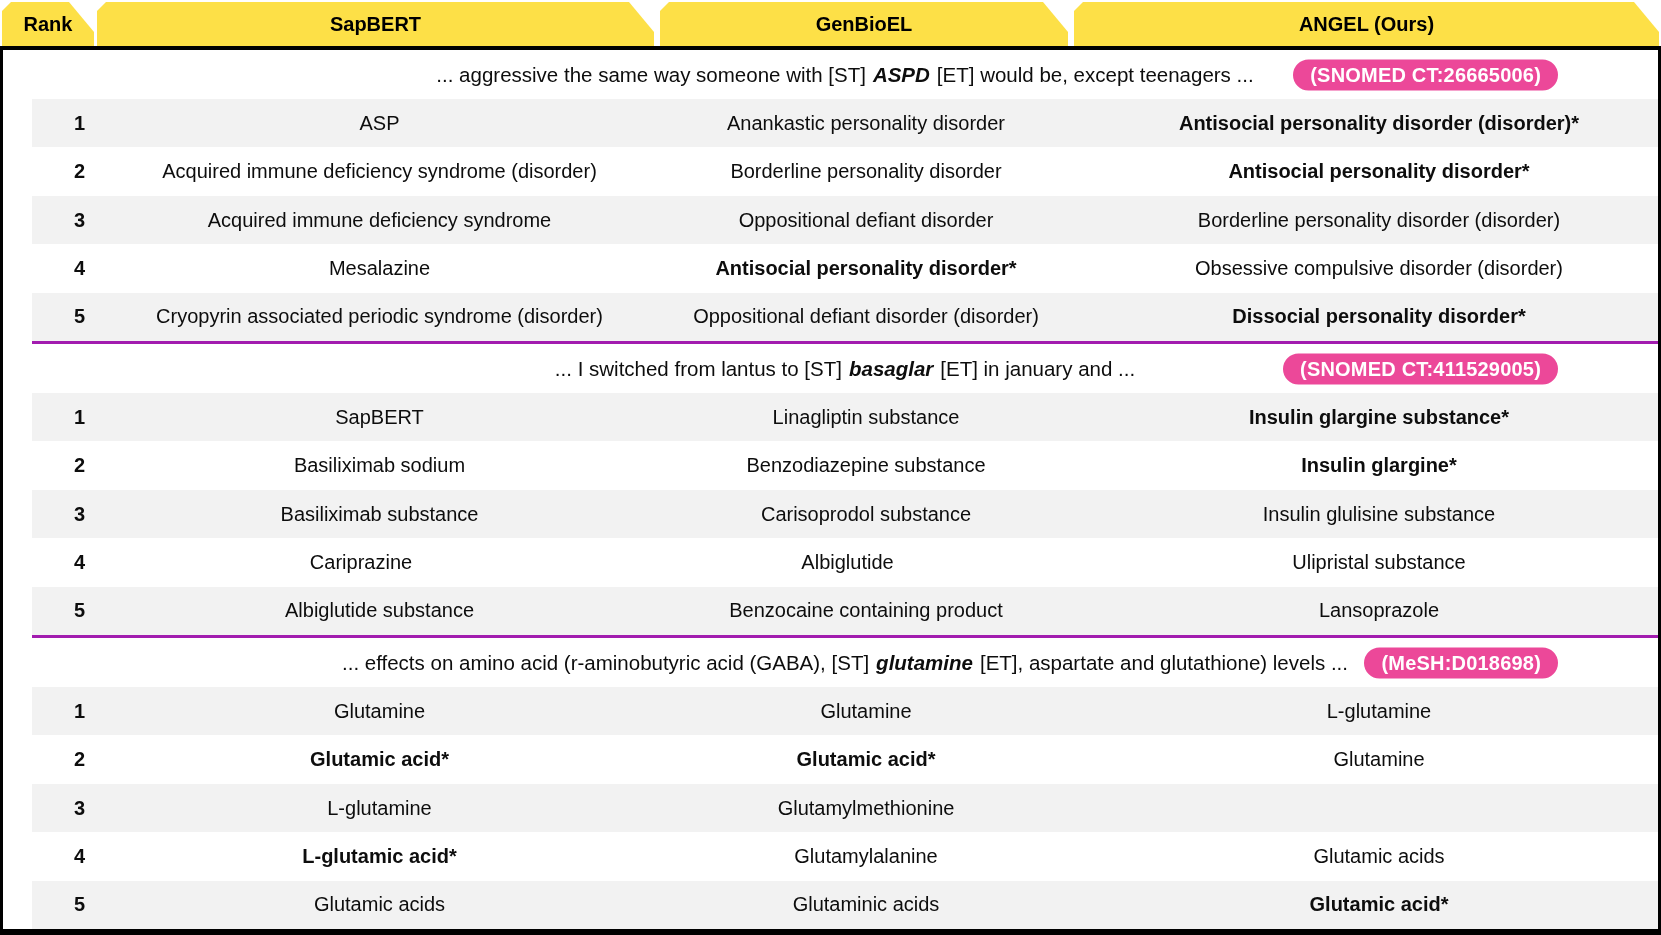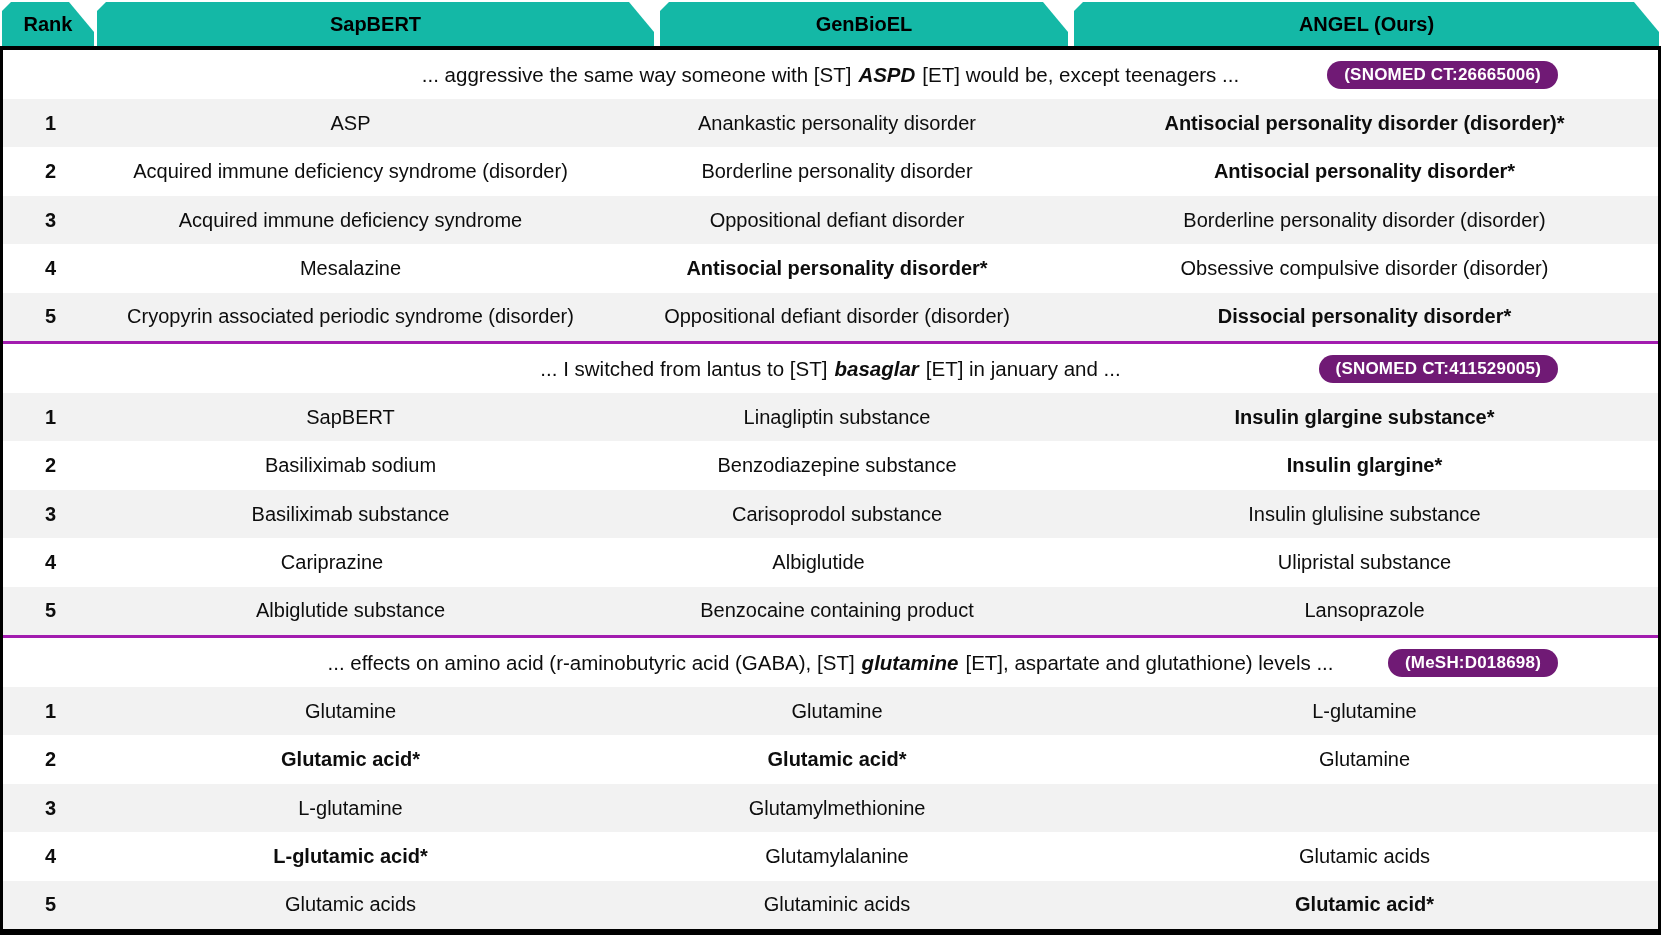--- a/index.html
+++ b/index.html
@@ -4,53 +4,53 @@
 <style>
   html,body{margin:0;padding:0;background:#ffffff;}
   body{
     width:1661px;height:935px;position:relative;overflow:hidden;
     font-family:"Liberation Sans", sans-serif;color:#0d0d0d;
   }
   
   .tabs{position:relative;height:46px;}
   .tab{
     position:absolute;top:2px;height:44px;
-    background:#14b8a6;
+    background:#fde047;
     display:flex;align-items:center;justify-content:center;
     font-weight:700;font-size:20px;color:#000;
     clip-path:polygon(0 100%, 0 9px, 9px 0, calc(100% - 25px) 0, 100% 30px, 100% 100%);
     filter:drop-shadow(1px 2px 1.5px rgba(95,90,55,.55));
   }
   .tab-rank{left:2px;width:92px;}
   .tab-sapbert{left:97px;width:557px;}
   .tab-genbioel{left:660px;width:408px;}
   .tab-angel{left:1074px;width:585px;}
   
   .table-body{
     box-sizing:border-box;
     width:1661px;height:889px;
     border-top:4px solid #000;
     border-left:3px solid #000;
     border-right:3px solid #000;
     border-bottom:6px solid #000;
     display:flex;flex-direction:column;
     background:#fff;
   }
-  .sec{flex:1;display:flex;flex-direction:column;}
+  .sec{flex:1;display:flex;flex-direction:column;margin-left:29px;}
   .sec + .sec{border-top:3px solid #a21caf;}
   .qrow{
     position:relative;height:49px;flex:none;
     display:flex;align-items:center;justify-content:center;
     background:#fff;font-size:20.5px;
   }
   .mention{font-weight:700;font-style:italic;margin:0 7px;}
   .badge{
     position:absolute;right:100px;top:50%;transform:translateY(-50%);
-    background:#701a75;color:#ffffff;
-    font-weight:700;font-size:17px;letter-spacing:.2px;
+    background:#ec4899;color:#ffffff;
+    font-weight:700;font-size:20px;letter-spacing:.2px;
     padding:4px 17px;border-radius:17px;white-space:nowrap;
   }
   .row{flex:1;display:flex;align-items:stretch;background:#fff;}
   .row.stripe{background:#f2f2f2;}
   .cell{
     display:flex;align-items:center;justify-content:center;
     font-size:20px;white-space:nowrap;
   }
   .cell.rank{width:95px;font-weight:700;}
   .cell.c1{width:505px;}

